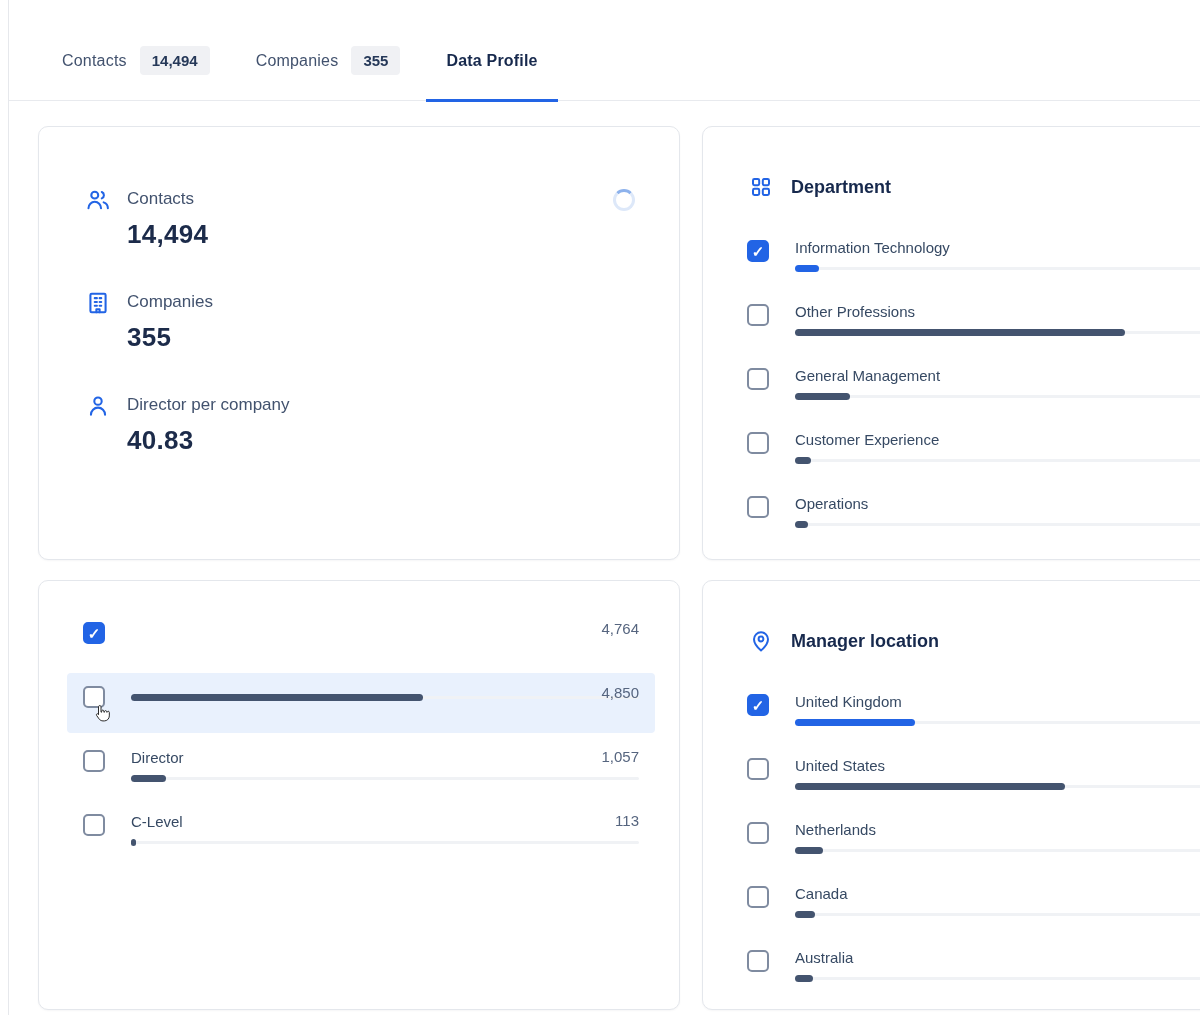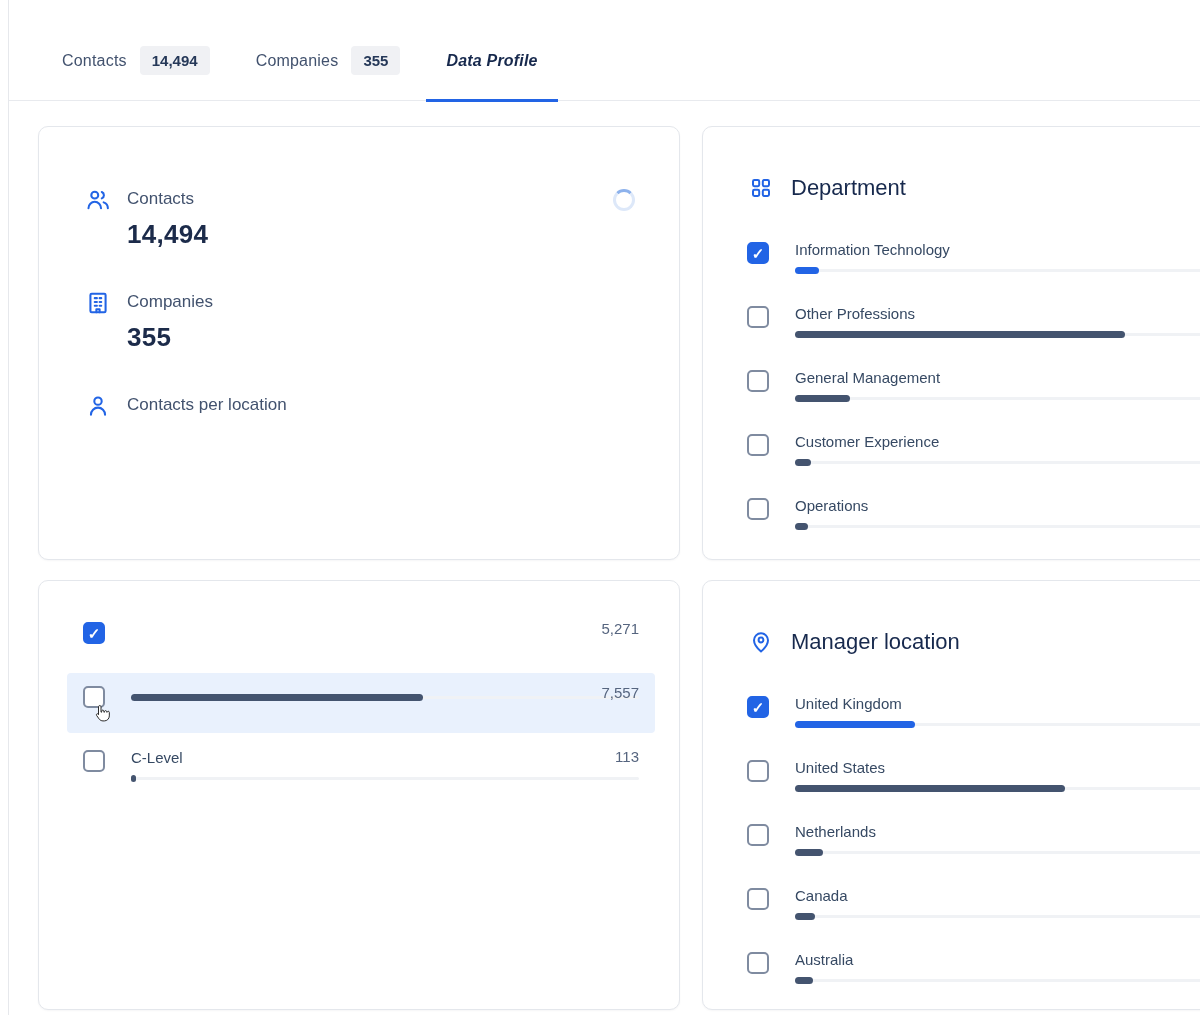--- a/index.html
+++ b/index.html
@@ -6,36 +6,36 @@
   html,body { width:1200px; height:1015px; background:#fff; overflow:hidden;
     font-family:"Liberation Sans", sans-serif; color:#17294d; position:relative; }
 
   .left-edge { position:absolute; left:8px; top:0; bottom:0; width:1px; background:#e6e8ec; }
 
   
   .tabs { position:absolute; left:42px; top:0; height:102px; display:flex; gap:6px; z-index:2; }
   .tab { display:flex; align-items:center; gap:13px; padding:22px 20px 0 20px;
          border-bottom:3px solid transparent; cursor:pointer; }
   .tab-label { font-size:16px; color:#42526e; letter-spacing:.2px; }
-  .tab.active { border-bottom-color:var(--accent,#2264e5);font-style:italic; }
+  .tab.active { border-bottom-color:var(--accent,#2264e5); }
   .tab.active .tab-label { color:#17294d; font-weight:700; }
   .badge { background:#f0f1f4; border-radius:4px; padding:6px 12px; font-size:15px;
            font-weight:600; color:#253858; }
   .tabs-divider { position:absolute; left:9px; right:0; top:100px; height:1px; background:#e8eaee; }
 
   
   .card { position:absolute; background:#fff; border:1px solid #e4e7ec; border-radius:10px;
           box-shadow:0 1px 2px rgba(16,24,40,.04); }
   .card-summary   { left:38px;  top:126px; width:642px; height:434px; }
   .card-department{ left:702px; top:126px; width:562px; height:434px; }
   .card-joblevel  { left:38px;  top:580px; width:642px; height:430px; }
   .card-location  { left:702px; top:580px; width:562px; height:430px; }
 
   .card-head { display:flex; align-items:center; gap:18px; padding:48px 0 0 46px; }
-  .card-title { font-size:22px; font-weight:400; color:#17294d; }
+  .card-title { font-size:18px; font-weight:700; color:#17294d; }
   .head-icon { width:24px; height:24px; flex:0 0 24px; }
 
   
   .stats { padding:62px 46px 0 46px; }
   .stat { display:flex; gap:16px; margin-bottom:42px; }
   .stat-icon { width:26px; height:26px; flex:0 0 26px; margin-top:-2px; }
   .stat-label { font-size:17px; color:#42526e; }
   .stat-value { font-size:26px; font-weight:700; color:#1c2b4a; margin-top:10px; letter-spacing:.3px; }
 
   .spinner { position:absolute; top:62px; right:44px; width:22px; height:22px; border-radius:50%;
@@ -113,21 +113,22 @@
         <div class="stat-value">355</div>
       </div>
     </div>
 
     <div class="stat">
       <svg class="stat-icon" viewBox="0 0 24 24" fill="none" stroke="#2264e5" stroke-width="1.9" stroke-linecap="round" stroke-linejoin="round">
         <circle cx="12" cy="7.5" r="3.4"></circle>
           <path d="M5.5 20c0-3.6 2.9-6.5 6.5-6.5s6.5 2.9 6.5 6.5"></path>
       </svg>
       <div>
-        <span class="stat-label">Contacts per location</span>
+        <span class="stat-label">Director per company</span>
+        <div class="stat-value">40.83</div>
       </div>
     </div>
 
   </div>
 </div>
 
 <div class="card card-department">
   <div class="card-head">
     <svg class="head-icon" viewBox="0 0 24 24" fill="none" stroke="#2264e5" stroke-width="2" stroke-linejoin="round">
       <rect x="4" y="4" width="6.2" height="6.2" rx="1.4"></rect>
@@ -190,37 +191,47 @@
     </div>
 
   </div>
 </div>
 
 <div class="card card-joblevel">
   <div class="rows">
 
     <div class="check-row checked">
       <span class="checkbox"></span>
-      <span class="row-value">5,271</span>
+      <span class="row-value">4,764</span>
     </div>
 
     <div class="check-row hovered">
 
       <span class="checkbox"></span>
       <svg class="cursor-icon" viewBox="0 0 24 24">
         <path d="M9 4.5c0-.8.7-1.5 1.5-1.5S12 3.7 12 4.5V11h.8v-1.2c0-.7.6-1.3 1.3-1.3.7 0 1.3.6 1.3 1.3V11h.8v-.6c0-.7.6-1.3 1.3-1.3.7 0 1.3.6 1.3 1.3v.6h.7c.1-.6.6-1.1 1.2-1.1.7 0 1.3.6 1.3 1.3v4.3c0 3.3-2.7 6-6 6h-1.6c-1.9 0-3.6-.9-4.7-2.4l-3-4.2c-.4-.6-.3-1.4.3-1.8.5-.4 1.3-.3 1.7.2L9 14V4.5z" fill="#ffffff" stroke="#2b2b2b" stroke-width="1.2"></path>
       </svg>
       <div class="row-body">
         <div class="bar-track">
             <div class="bar" style="width: 292px;"></div>
           </div>
       </div>
-      <span class="row-value">7,557</span>
-    </div>
-
+      <span class="row-value">4,850</span>
+    </div>
+
+    <div class="check-row">
+      <span class="checkbox"></span>
+      <div class="row-body">
+        <span class="row-label">Director</span>
+        <div class="bar-track">
+            <div class="bar" style="width: 35px;"></div>
+          </div>
+      </div>
+      <span class="row-value">1,057</span>
+    </div>
 
     <div class="check-row">
       <span class="checkbox"></span>
       <div class="row-body">
         <span class="row-label">C-Level</span>
         <div class="bar-track">
             <div class="bar" style="width: 5px;"></div>
           </div>
       </div>
       <span class="row-value">113</span>

